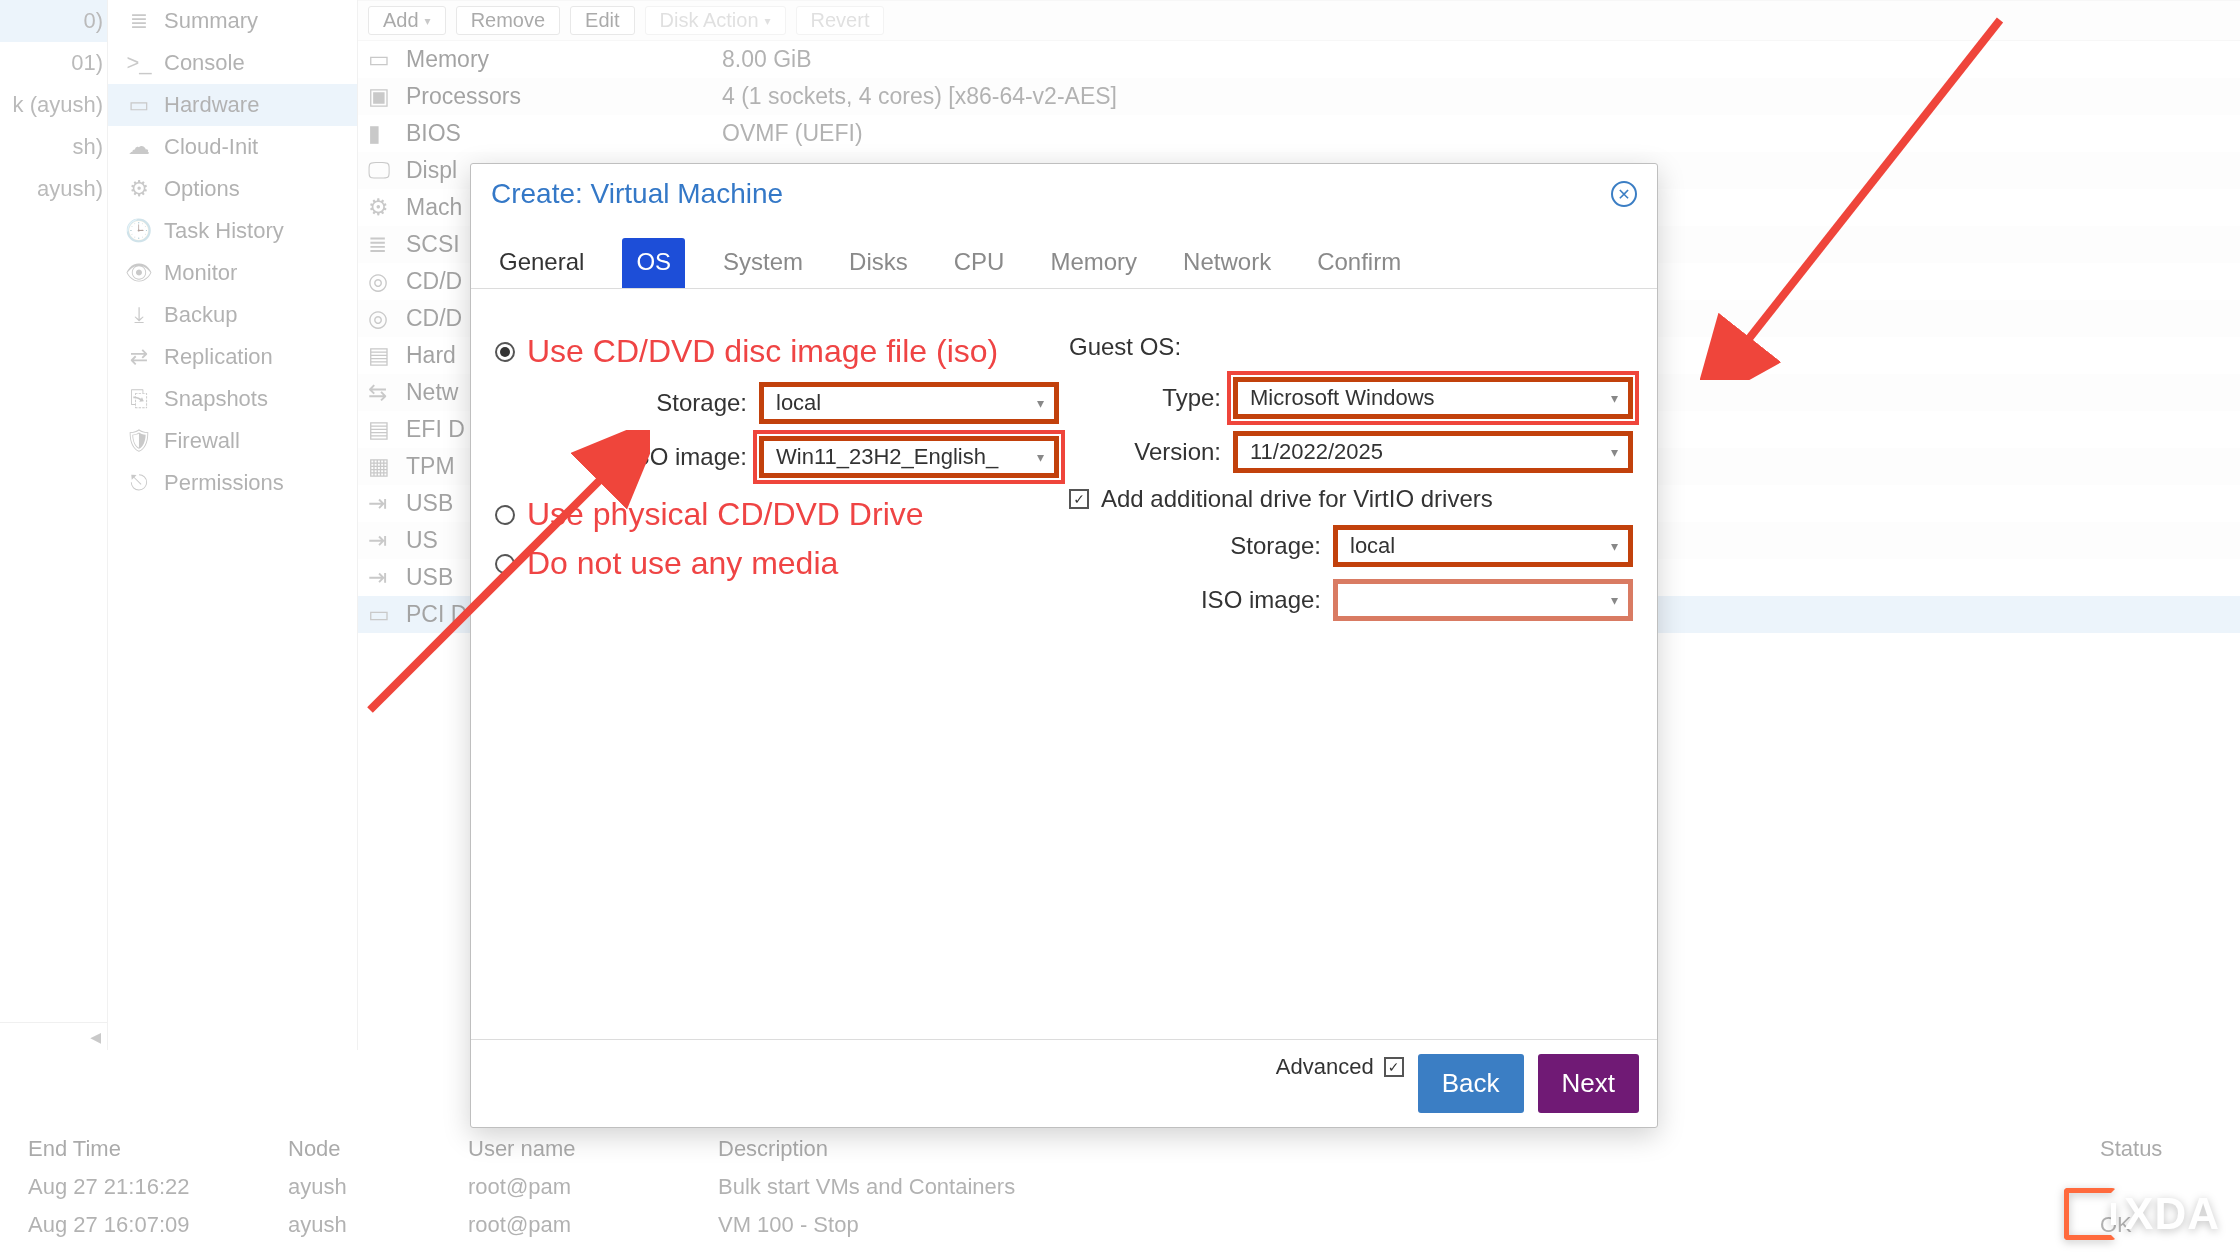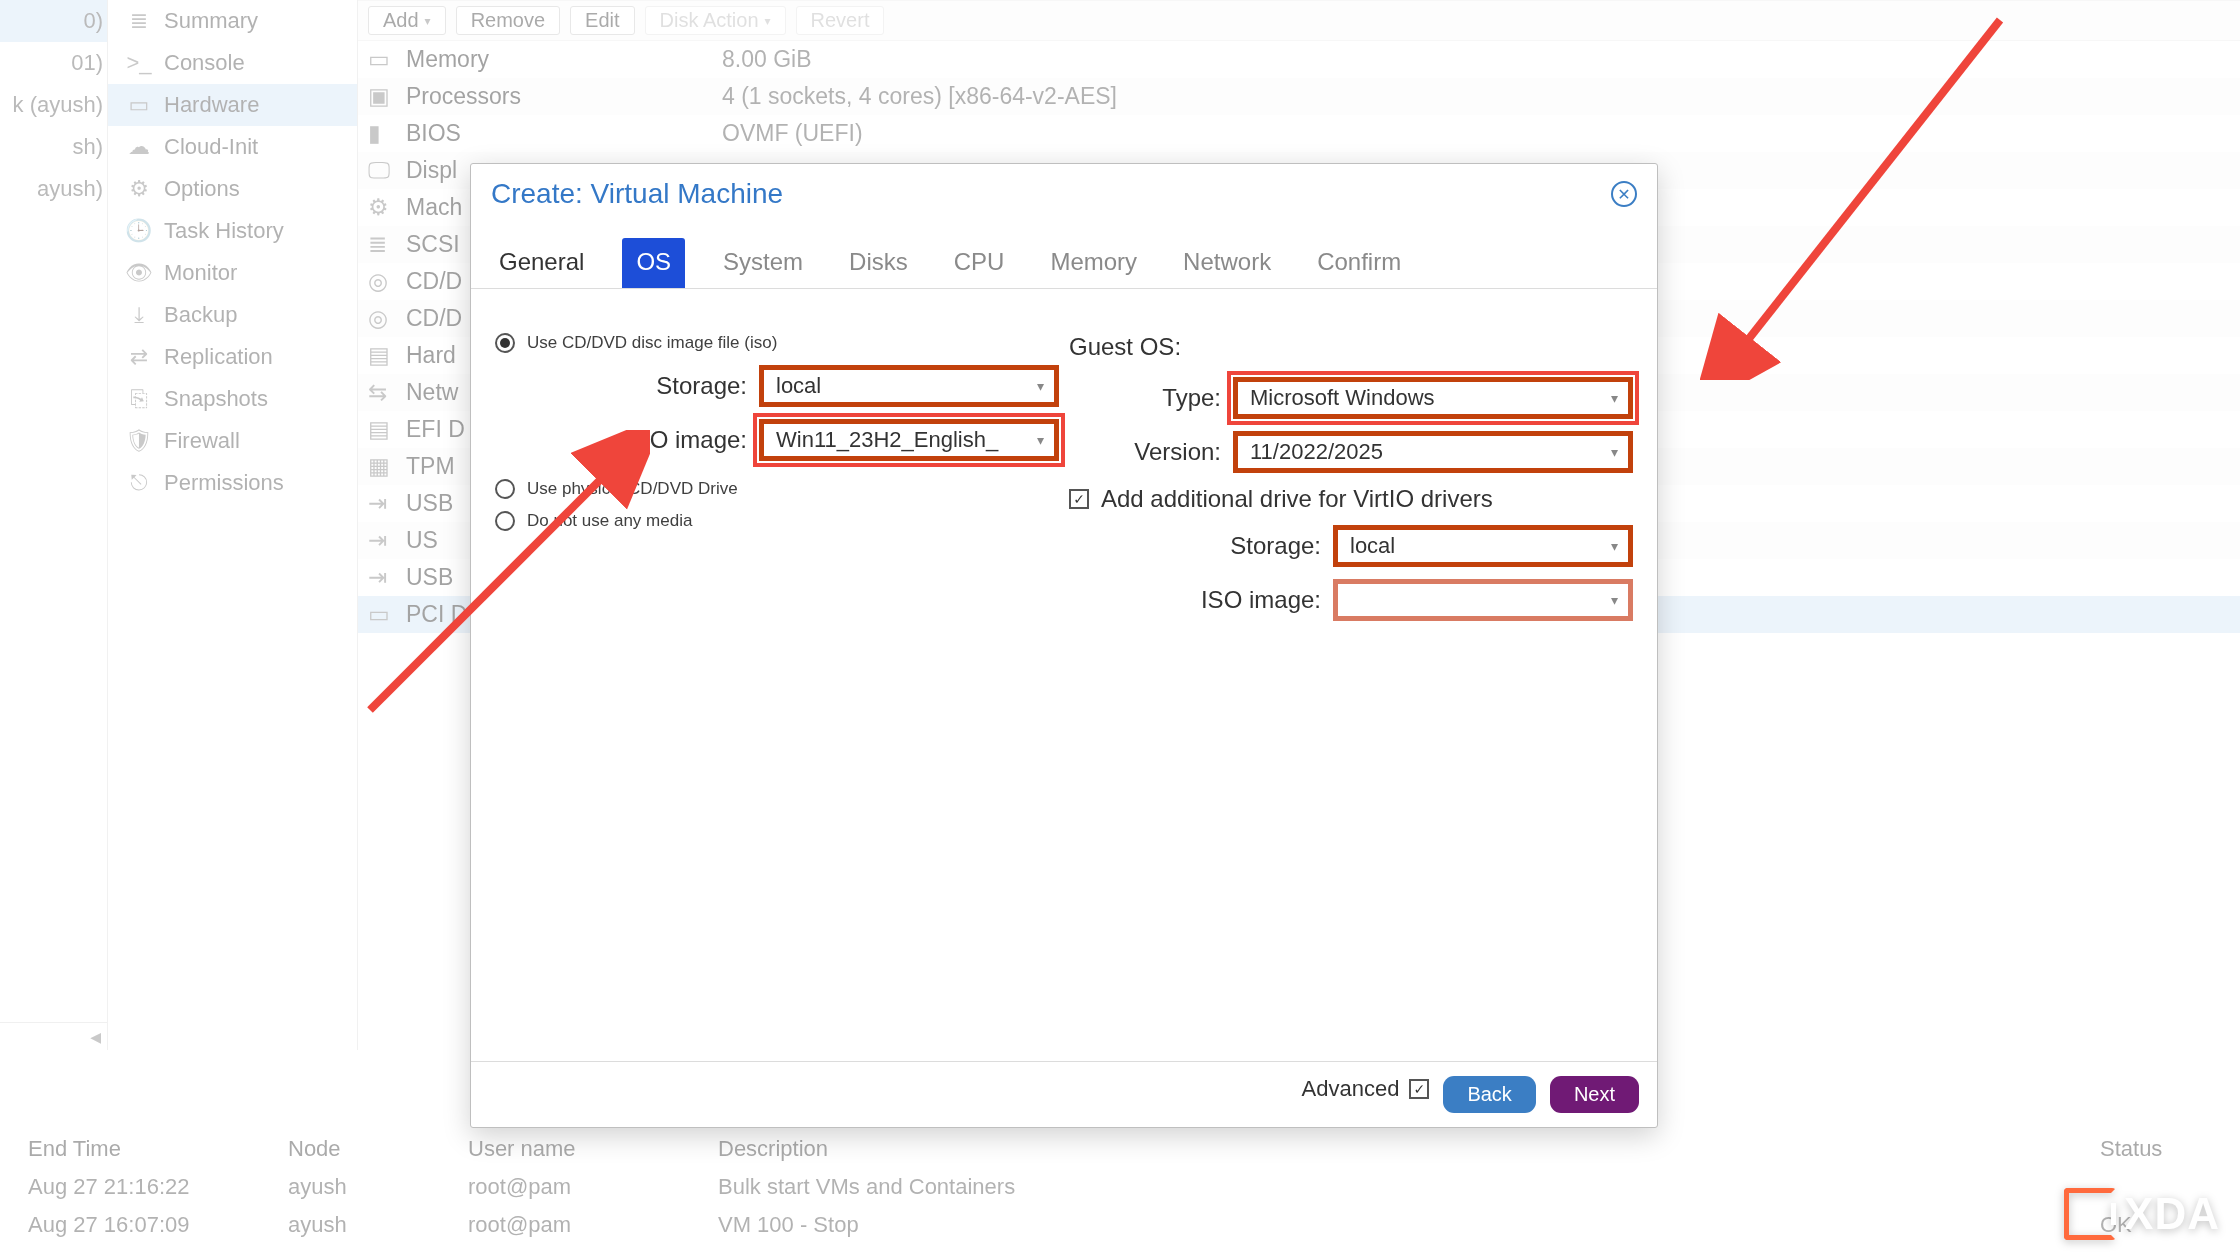--- a/index.html
+++ b/index.html
@@ -48,42 +48,42 @@
 .modal-title { color: #3478c7; font-size: 28px; }
 .modal-close { width: 26px; height:26px; border:2px solid #3b7ec4; border-radius:50%; display:flex; align-items:center; justify-content:center; color:#3b7ec4; cursor:pointer; font-size:16px; }
 
 .tabs { display:flex; gap: 30px; padding: 0 20px; border-bottom: 1px solid #dcdcdc; }
 .tab { padding: 10px 8px 12px; font-size: 24px; color:#8a8a8a; cursor:pointer; }
 .tab.done { color:#333; }
 .tab.act { background:#1d4ed8; color:#fff; border-radius:3px 3px 0 0; padding-left:14px; padding-right:14px; }
 
 .modal-body { flex:1; display:flex; padding: 20px 24px 0; gap: 10px; }
 .col { flex:1; }
-.radio-row { display:flex; align-items:center; gap:12px; padding: 6px 0; font-size:17px; color:#404040; }
+.radio-row { display:flex; align-items:center; gap:12px; padding: 6px 0; font-size:32px; color:#ef4444; }
 .radio { width:20px; height:20px; border:2px solid #555; border-radius:50%; display:inline-flex; align-items:center; justify-content:center; }
 .radio.checked::after { content:""; width:10px; height:10px; background:#333; border-radius:50%; }
 .form-row { display:flex; align-items:center; justify-content:flex-end; gap:12px; padding: 6px 0; font-size:24px; }
 .form-row .lab { color:#333; }
 .chk-row { display:flex; align-items:center; gap:12px; padding: 6px 0; font-size:24px; color:#333; }
 .chk { width:20px; height:20px; border:2px solid #555; display:inline-flex; align-items:center; justify-content:center; font-size:14px; color:#333; }
 .chk.checked::after { content:"✓"; }
 
 .combo { position:relative; width: 300px; height: 42px; border:5px solid #c2410c; background:#fff; display:flex; align-items:center; padding: 0 34px 0 12px; font-size:22px; color:#333; }
 .combo .chev { position:absolute; right:10px; color:#888; font-size:14px; }
 .combo.wide { width: 400px; }
 .combo.hl-red { outline: 4px solid #ef453b; outline-offset: 2px; }
 .combo.err { border-color:#d97b63; }
 
 .section-head { font-size:24px; color:#333; padding: 6px 0 10px; }
 
 .modal-footer { border-top:1px solid #dcdcdc; display:flex; align-items:flex-start; justify-content:flex-end; gap:14px; padding: 14px 18px; }
 .adv { display:flex; align-items:center; gap:10px; font-size:22px; color:#333; margin-right:auto; margin-left:auto; }
 
 .modal-footer .spacer { flex:1; }
-.btn { border:none; border-radius:11px; padding: 7px 24px; font-size:20px; cursor:pointer; }
+.btn { border:none; border-radius:3px; padding: 14px 24px; font-size:26px; cursor:pointer; }
 .btn-primary { background:#3b7ec4; color:#fff; }
 .btn-primary.dis { background:#701a75; color:#fff; }
 
 
 .arrow { position:absolute; z-index:20; pointer-events:none; }
 
 
 .xda { position:absolute; right: 20px; bottom: 20px; z-index: 30; display:flex; align-items:center; gap:8px; color:#fff; font-size:44px; font-weight:600; letter-spacing:1px; filter: drop-shadow(0 2px 4px rgba(0,0,0,0.25)); }
 .xda .logo { width:52px; height:52px; border:5px solid #ff6a3d; border-right-color: transparent; border-radius:4px; position:relative; }
 .xda .logo::after { content:""; position:absolute; right:-5px; top:10px; bottom:10px; width:5px; background:#fff; }

